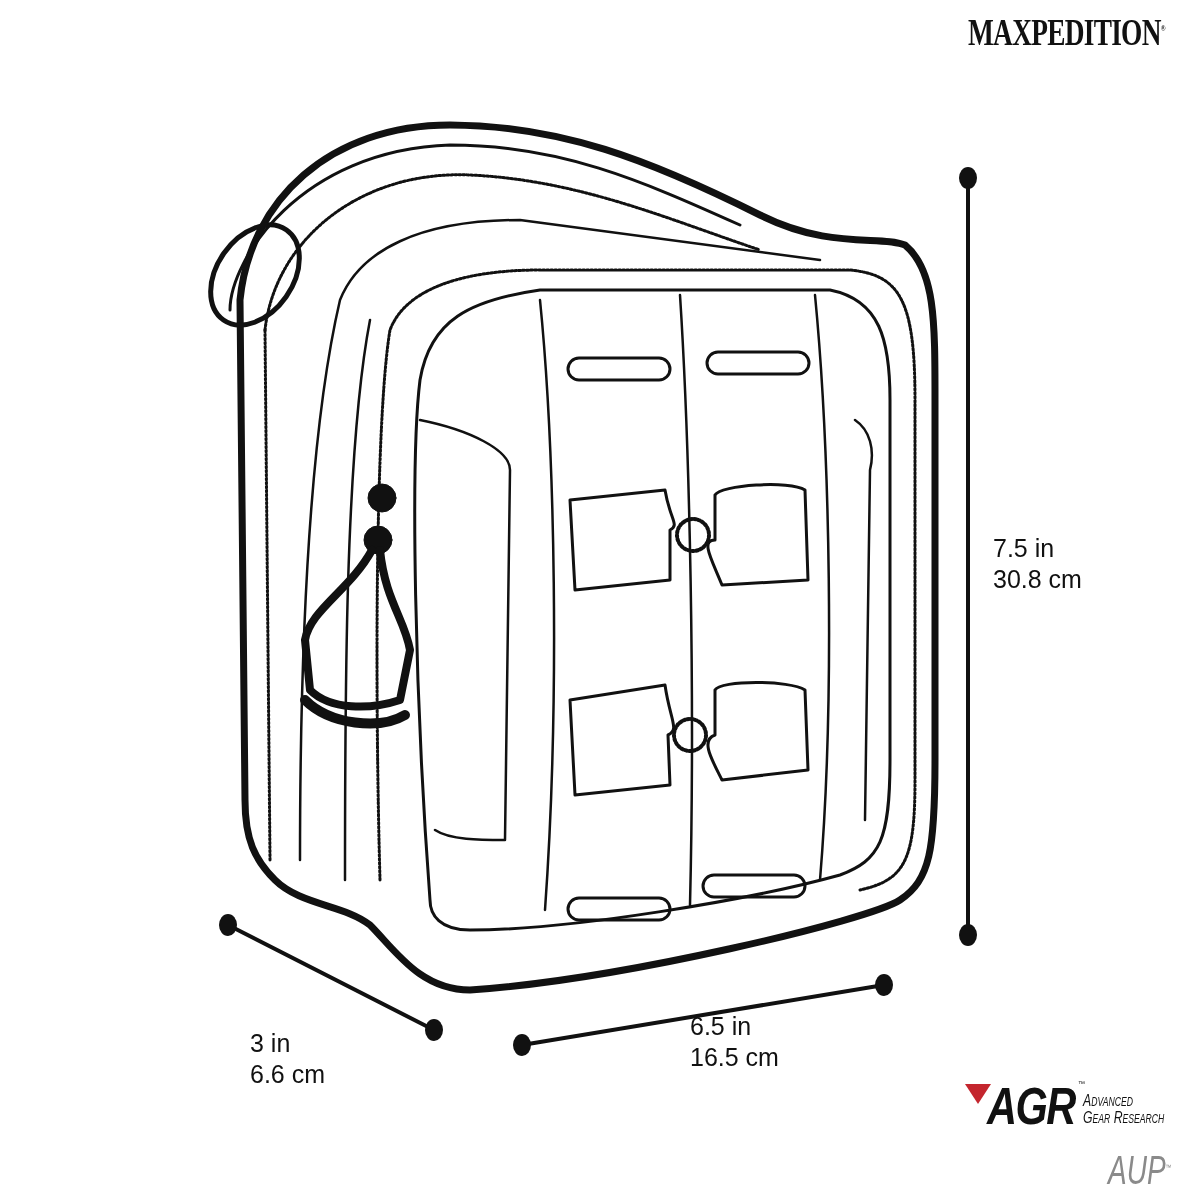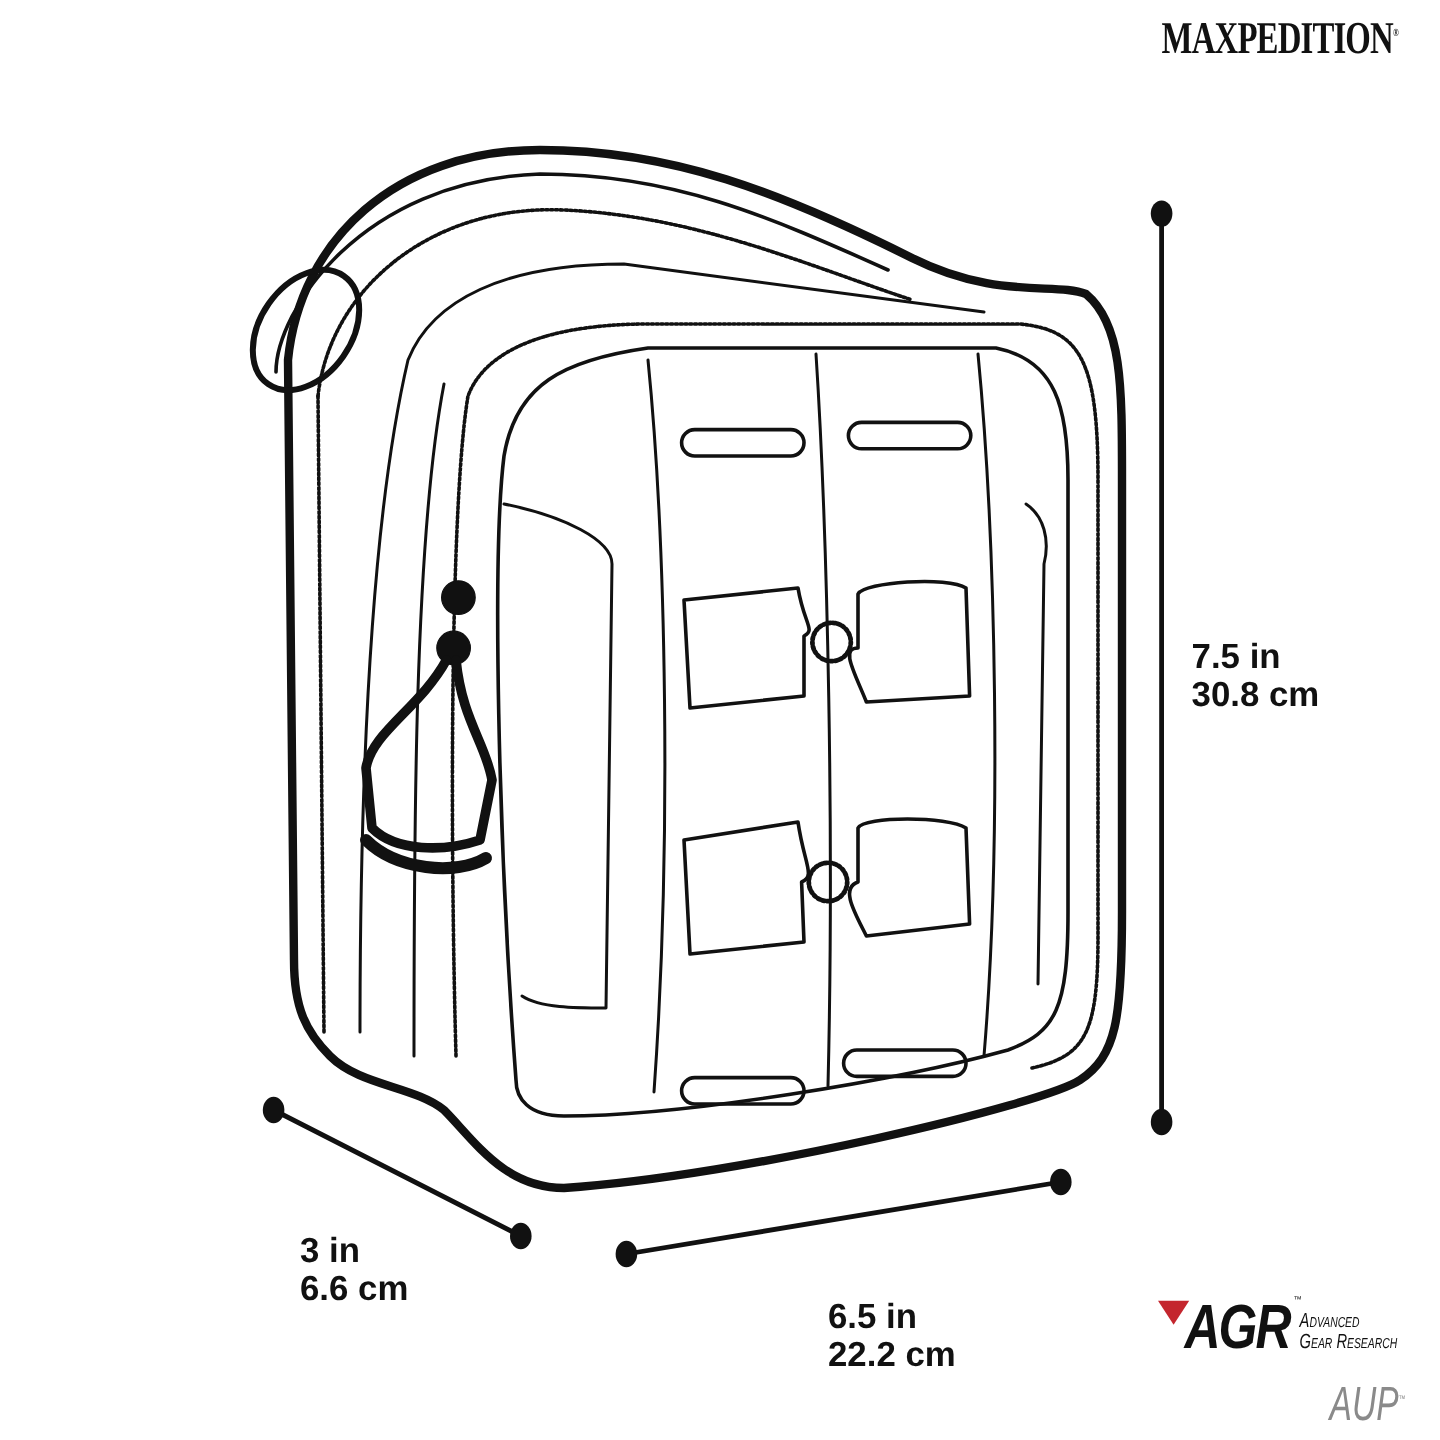--- a/index.html
+++ b/index.html
@@ -1,19 +1,19 @@
 <!DOCTYPE html>
 <html><head>
 <meta charset="utf-8">
 <style>
   html,body{margin:0;padding:0;background:#ffffff;}
   body{width:1200px;height:1200px;position:relative;overflow:hidden;font-family:"Liberation Sans",sans-serif;}
   .logo{position:absolute;left:968px;top:10px;font-family:"Liberation Serif",serif;font-weight:bold;font-size:38px;letter-spacing:-1px;color:#111;transform:scaleX(0.72);transform-origin:left top;}
   .logo sup{font-size:9px;}
-  .dim{position:absolute;font-weight:bold;font-size:29px;line-height:31px;color:#111;}
+  .dim{position:absolute;font-weight:normal;font-size:25px;line-height:31px;color:#111;}
   .agr{position:absolute;left:965px;top:1080px;}
   .agr .tri{position:absolute;left:0;top:4px;width:0;height:0;border-left:13px solid transparent;border-right:13px solid transparent;border-top:20px solid #c4262e;}
   .agr .mark{position:absolute;left:22px;top:-4px;font-weight:bold;font-style:italic;font-size:52px;color:#111;letter-spacing:-2px;transform:scaleX(0.8);transform-origin:left top;}
   .agr .tm{position:absolute;left:113px;top:0;font-size:7px;color:#111;}
   .agr .sub{position:absolute;left:118px;top:12px;font-style:italic;font-size:17px;line-height:17px;color:#111;transform:scaleX(0.72);transform-origin:left top;white-space:nowrap;font-variant:small-caps;}
   .aup{position:absolute;left:1108px;top:1148px;font-style:italic;font-size:40px;color:#8a8a8a;transform:scaleX(0.7);transform-origin:left top;}
   .aup sup{font-size:8px;}
   svg{position:absolute;left:0;top:0;}
 </style>
 </head>
@@ -82,23 +82,23 @@
 </svg>
 
 <div class="dim" style="left:993px;top:533px;">
   <div>7.5 in</div>
   <div>30.8 cm</div>
 </div>
 <div class="dim" style="left:250px;top:1028px;">
   <div>3 in</div>
   <div>6.6 cm</div>
 </div>
-<div class="dim" style="left:690px;top:1083px;">
+<div class="dim" style="left:690px;top:1011px;">
   <div>6.5 in</div>
-  <div>22.2 cm</div>
+  <div>16.5 cm</div>
 </div>
 
 <div class="agr">
   <div class="tri"></div>
   <div class="mark">AGR</div>
   <div class="tm">™</div>
   <div class="sub">
     <div>Advanced</div>
     <div>Gear Research</div>
   </div>

